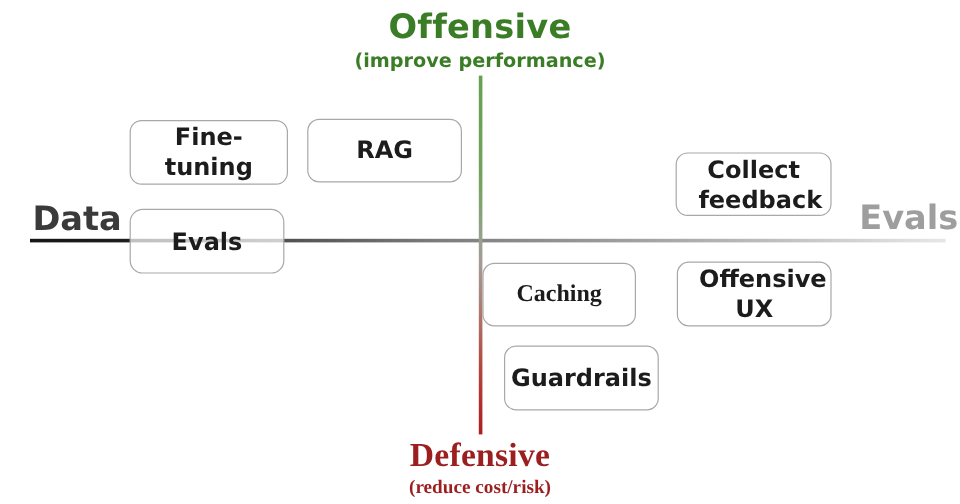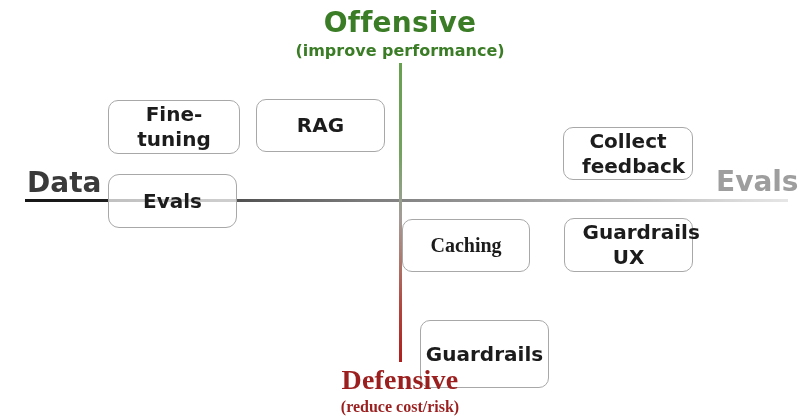--- a/index.html
+++ b/index.html
@@ -82,21 +82,21 @@
   }
   .box span { display: inline-block; }
   .box.two-line span { max-width: 92px; }
 
   .box.fine-tuning      { left: 108px; top: 100px; width: 132px; height: 54px; }
   .box.rag              { left: 256px; top:  99px; width: 129px; height: 53px; }
   .box.evals            { left: 108px; top: 174px; width: 129px; height: 54px; border-radius: 11px; }
   .box.collect-feedback { left: 563px; top: 127px; width: 130px; height: 53px; }
   .box.caching          { left: 402px; top: 219px; width: 128px; height: 53px; font-family: Liberation Serif, serif; }
   .box.defensive-ux     { left: 564px; top: 218px; width: 129px; height: 54px; }
-  .box.guardrails       { left: 420px; top: 288px; width: 129px; height: 68px; margin-top: 32px; }
+  .box.guardrails       { left: 420px; top: 288px; width: 129px; height: 54px; }
 </style>
 </head>
 <body>
 
 <div class="canvas">
 
   <div class="hline"></div>
   <div class="vline"></div>
 
   <div class="axis-title top">
@@ -126,20 +126,20 @@
 
   <div class="box collect-feedback two-line">
     <span>Collect feedback</span>
   </div>
 
   <div class="box caching">
     <span>Caching</span>
   </div>
 
   <div class="box defensive-ux two-line">
-    <span>Guardrails UX</span>
+    <span>Offensive UX</span>
   </div>
 
   <div class="box guardrails">
     <span>Guardrails</span>
   </div>
 
 </div>
 
 </body></html>

